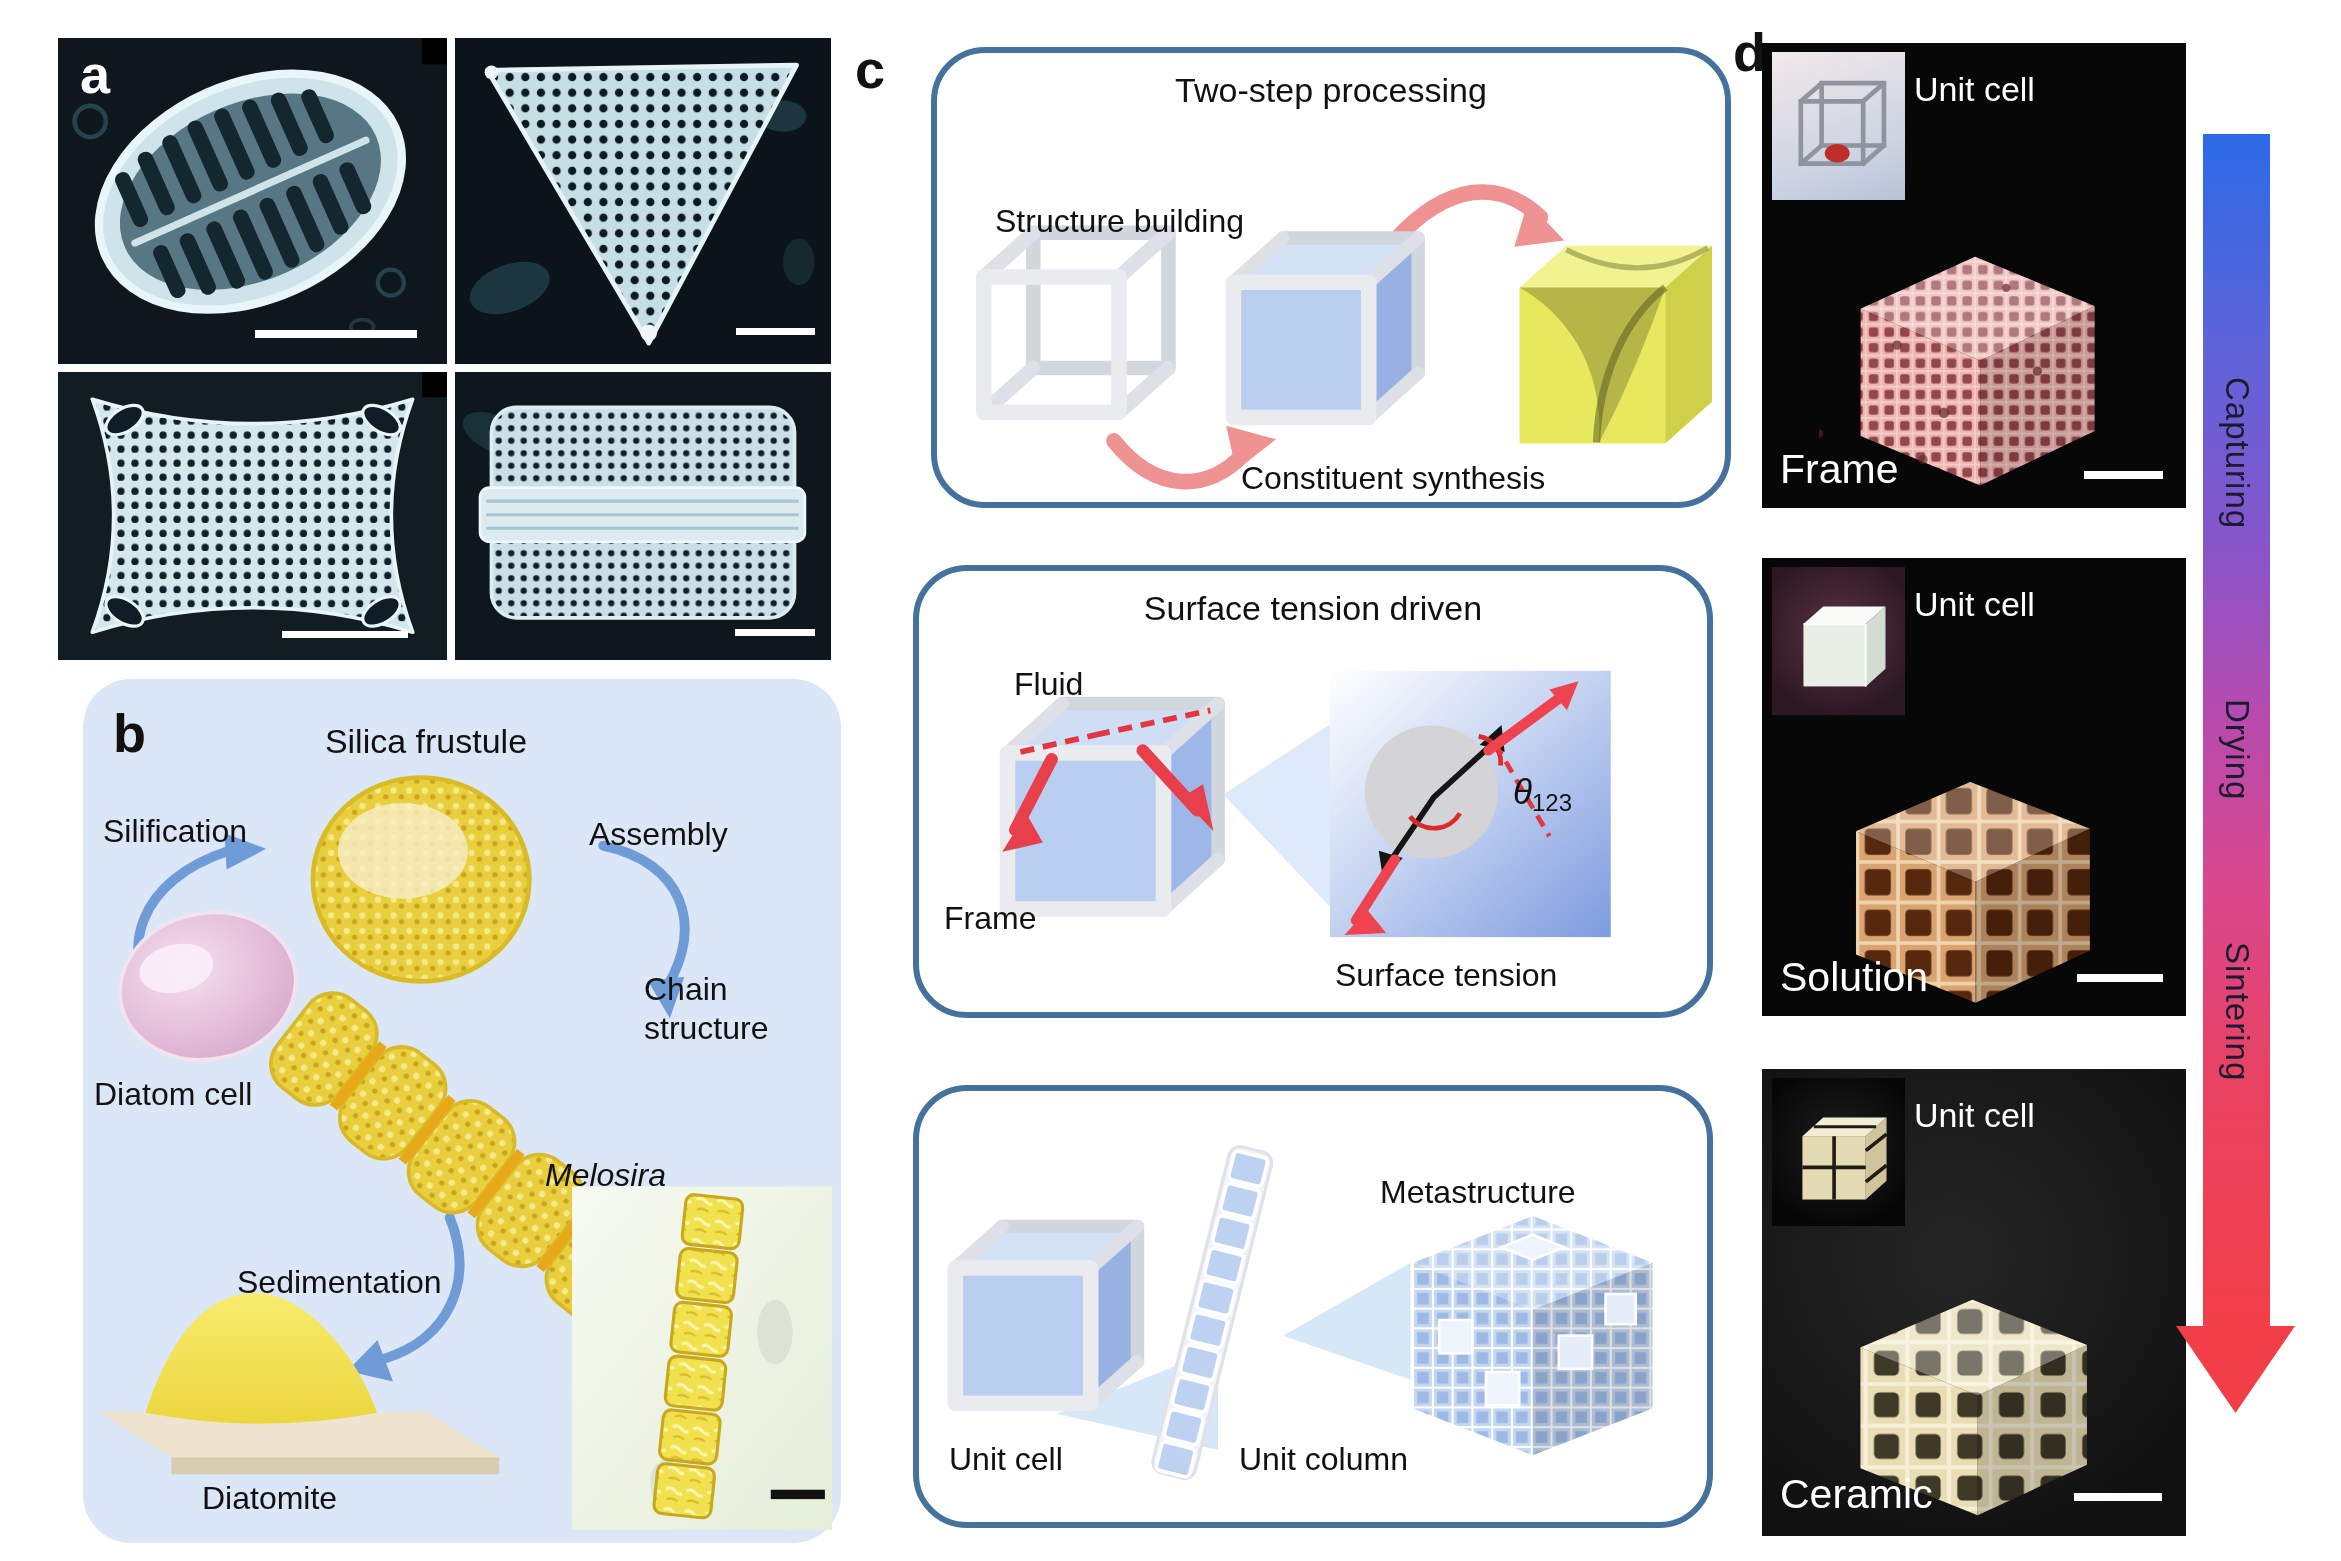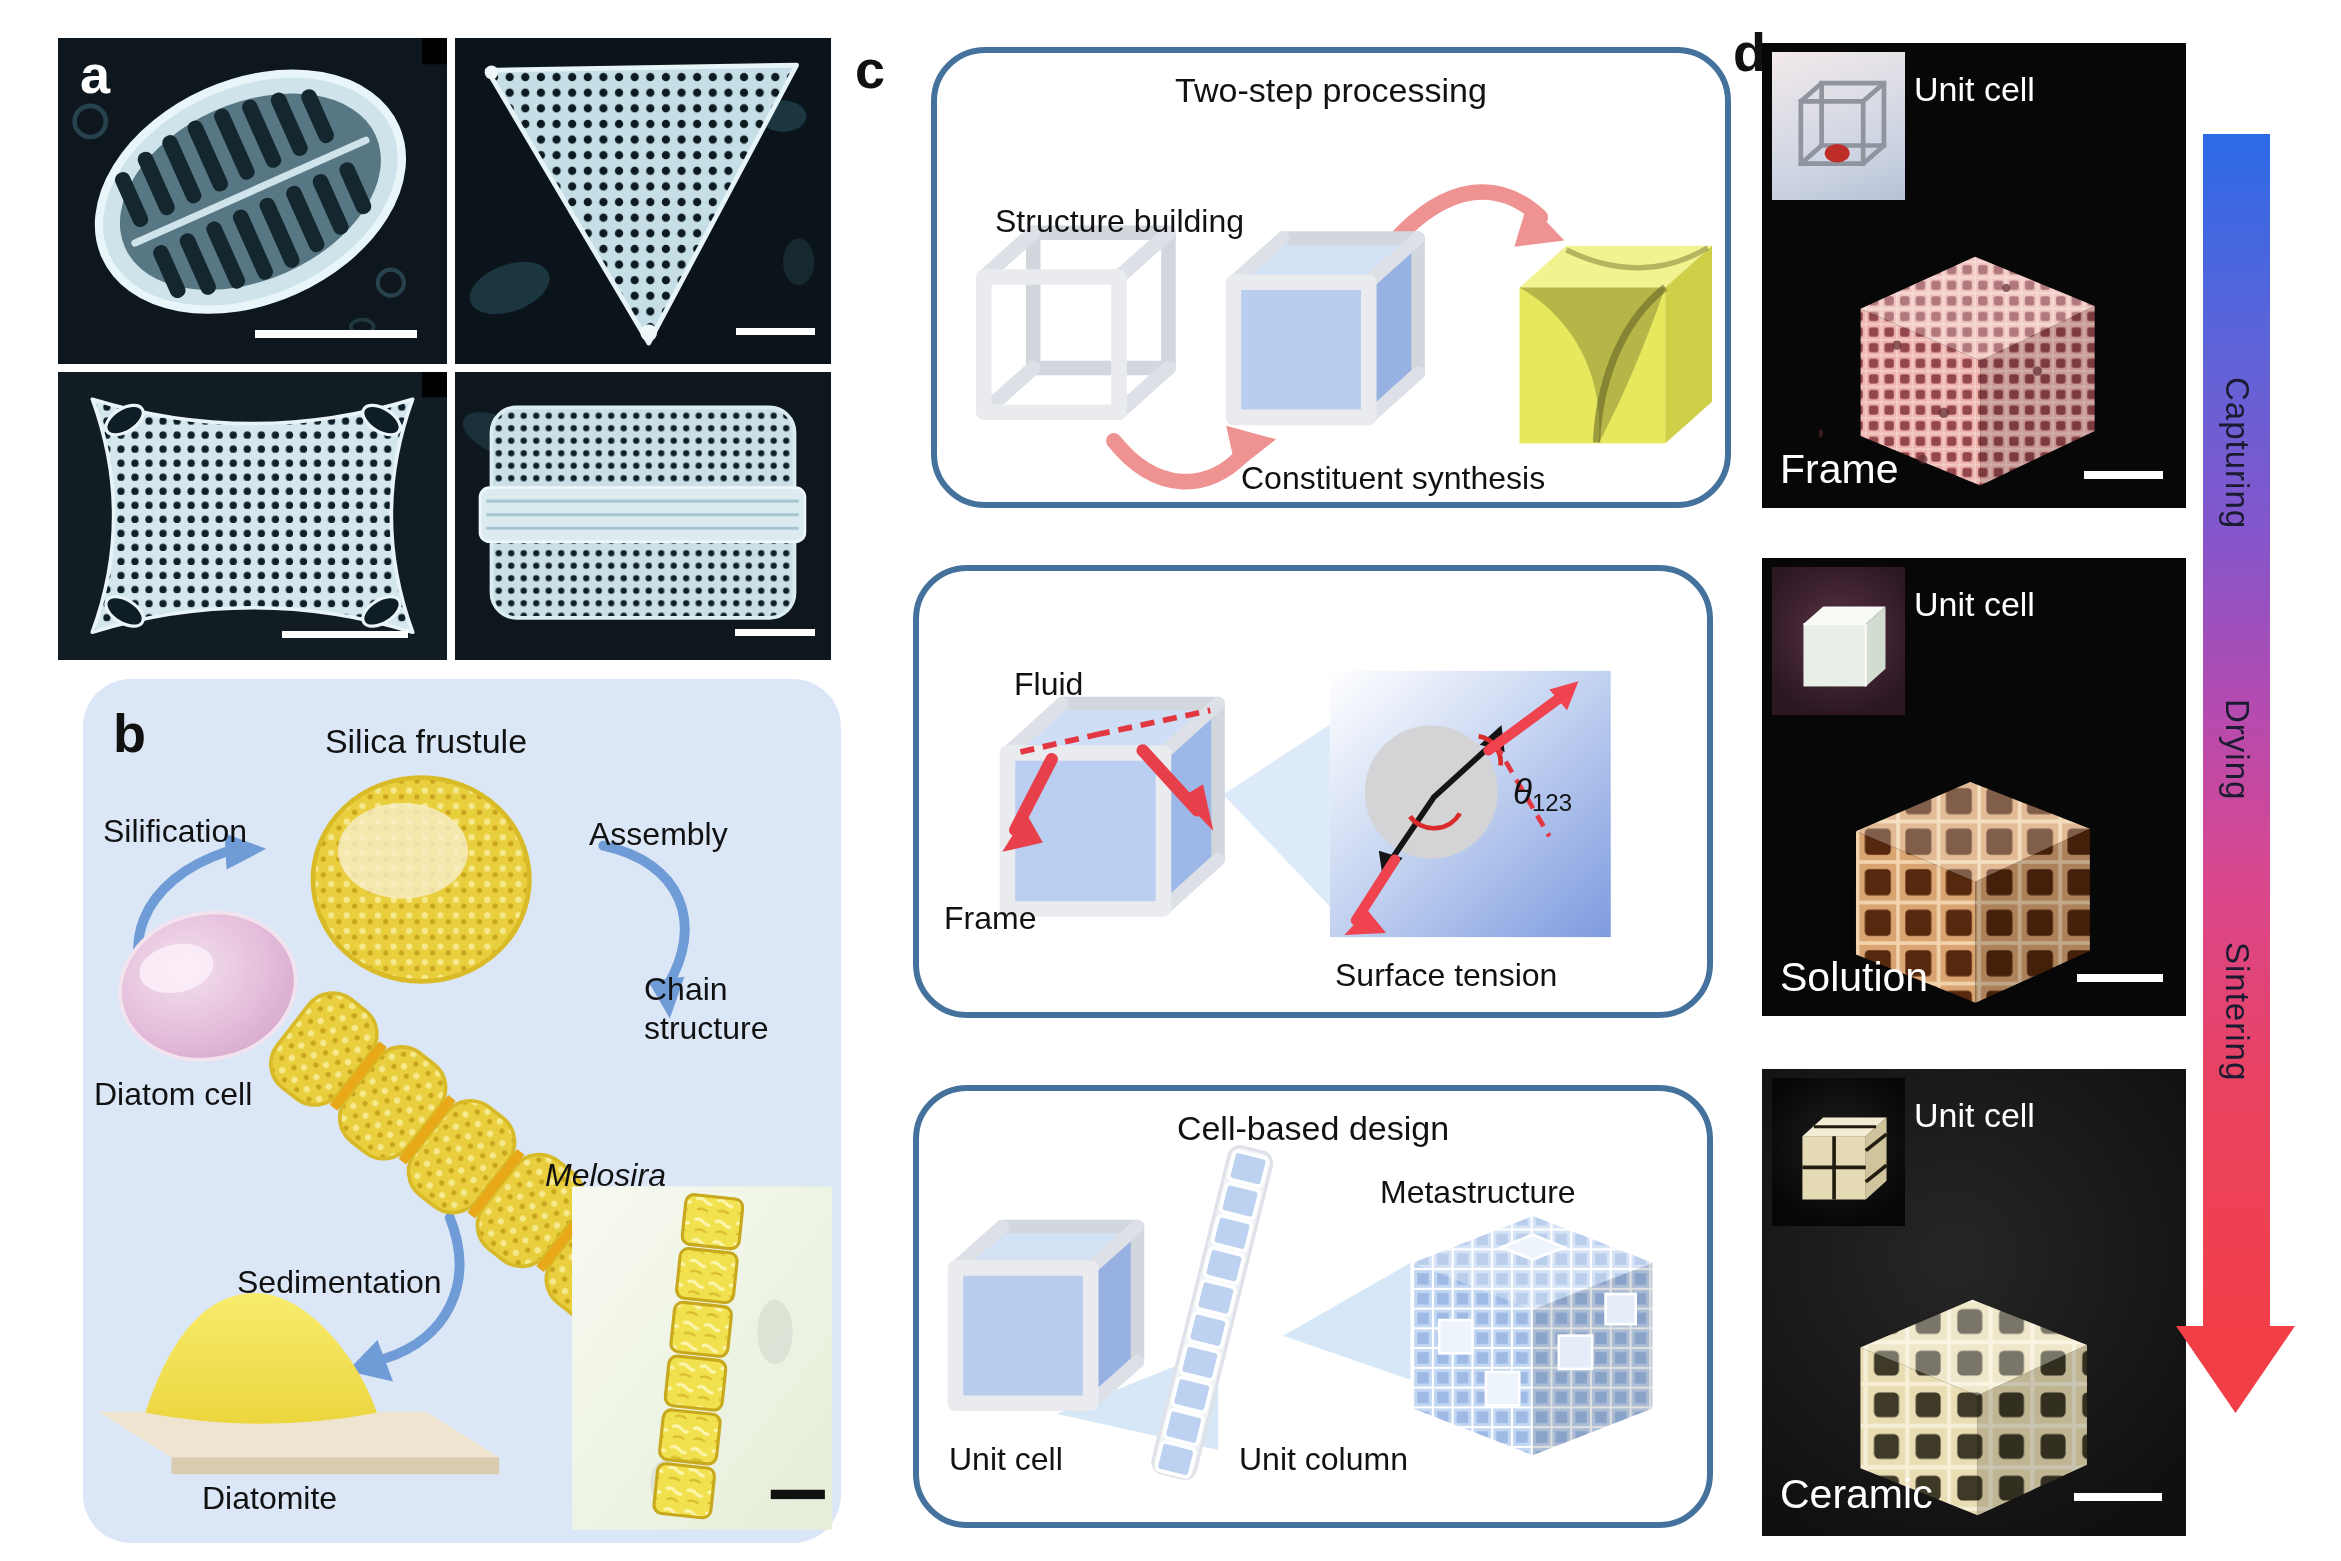--- a/index.html
+++ b/index.html
@@ -304,20 +304,21 @@
         <polygon points="930,552 892,592 884,538" fill="#151515"></polygon>
         <path d="M 944,472 A 58 58 0 0 0 1040,466" stroke="#d92b2b" stroke-width="9" fill="none"></path>
         <path d="M 1076,318 A 50 50 0 0 1 1118,374" stroke="#d92b2b" stroke-width="9" fill="none"></path>
         <path d="M 1108,332 L 1212,510" stroke="#e23740" stroke-width="9" stroke-dasharray="24 16" fill="none"></path>
         <path d="M 1095,345 L 1240,238" stroke="#ef4350" stroke-width="20" stroke-linecap="round"></path>
         <polygon points="1212,228 1268,212 1246,268" fill="#ef4350"></polygon>
         <path d="M 915,555 L 840,672" stroke="#ef4350" stroke-width="20" stroke-linecap="round"></path>
         <polygon points="862,652 818,700 898,696" fill="#ef4350"></polygon>
       </g>
     </svg>
+    <div class="ctitle">Surface tension driven</div>
     <div class="lbl" style="left:95px;top:95px;">Fluid</div>
     <div class="lbl" style="left:25px;top:329px;">Frame</div>
     <div class="lbl theta" style="left:594px;top:201px;">
       <span class="th">θ</span><sub>123</sub>
     </div>
     <div class="lbl" style="left:416px;top:386px;">Surface tension</div>
   </div>
 
   <div class="cbox" style="top:1085px;height:431px;">
     <svg width="788" height="431" viewBox="0 0 1515 828">
@@ -365,21 +366,20 @@
         <polygon points="950,330 1180,420 1180,700 950,610" fill="url(#metaCells)"></polygon>
         <polygon points="1180,420 1410,330 1410,610 1180,700" fill="url(#metaCells)"></polygon>
         <polygon points="1180,420 1410,330 1410,610 1180,700" fill="#000000" opacity="0.12"></polygon>
         <rect x="1000" y="440" width="64" height="64" fill="#eef4fb" stroke="#ffffff" stroke-width="5"></rect>
         <rect x="1090" y="540" width="64" height="64" fill="#eef4fb" stroke="#ffffff" stroke-width="5"></rect>
         <rect x="1230" y="470" width="64" height="64" fill="#e4edf8" stroke="#ffffff" stroke-width="5"></rect>
         <rect x="1320" y="390" width="58" height="58" fill="#e4edf8" stroke="#ffffff" stroke-width="5"></rect>
         <polygon points="1120,300 1180,276 1240,300 1180,324" fill="#eef4fb" stroke="#ffffff" stroke-width="5"></polygon>
       </g>
     </svg>
-    <div class="ctitle">Cell-based design</div>
     <div class="lbl" style="left:461px;top:83px;">Metastructure</div>
     <div class="lbl" style="left:30px;top:350px;">Unit cell</div>
     <div class="lbl" style="left:320px;top:350px;">Unit column</div>
   </div>
 
   <div class="panel-letter" style="left:1733px;top:25px;">d</div>
 
   <div class="dphoto" style="top:43px;height:465px;">
     <div class="inset" style="background:linear-gradient(160deg,#f2e9ea,#cbd3e2 70%,#b8c2d6);">
       <svg width="133" height="148" viewBox="0 0 255 285">

